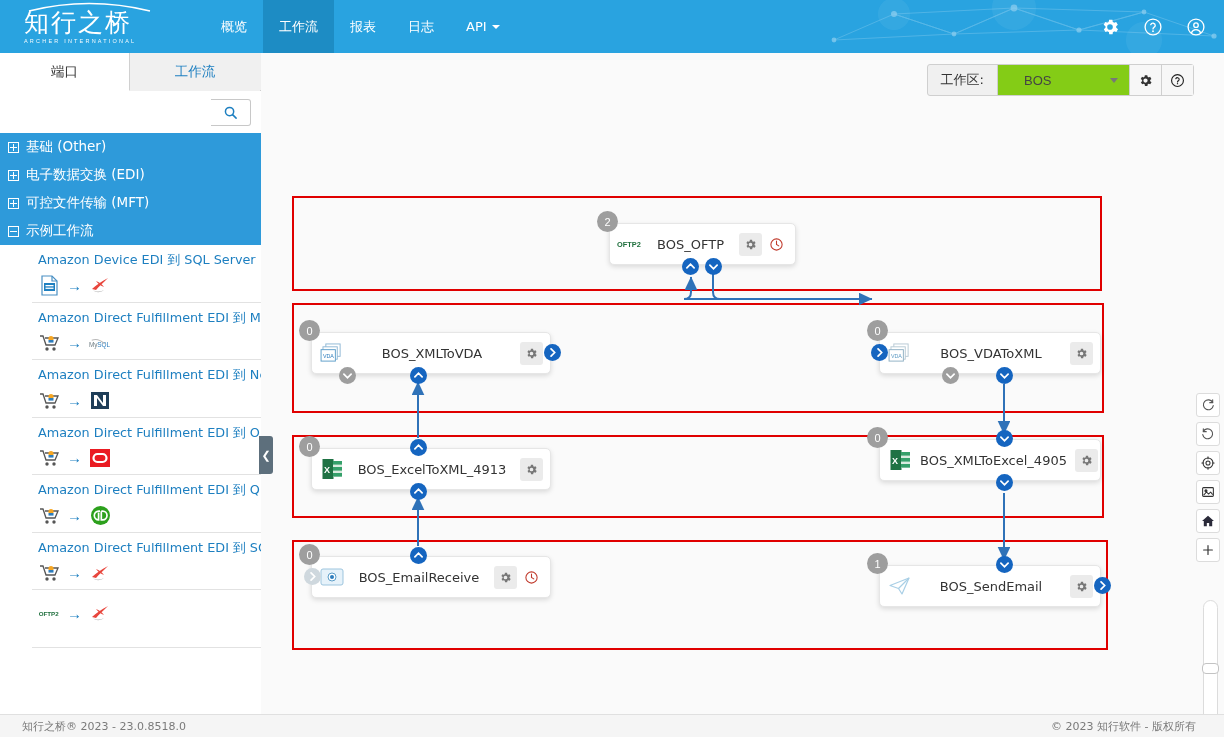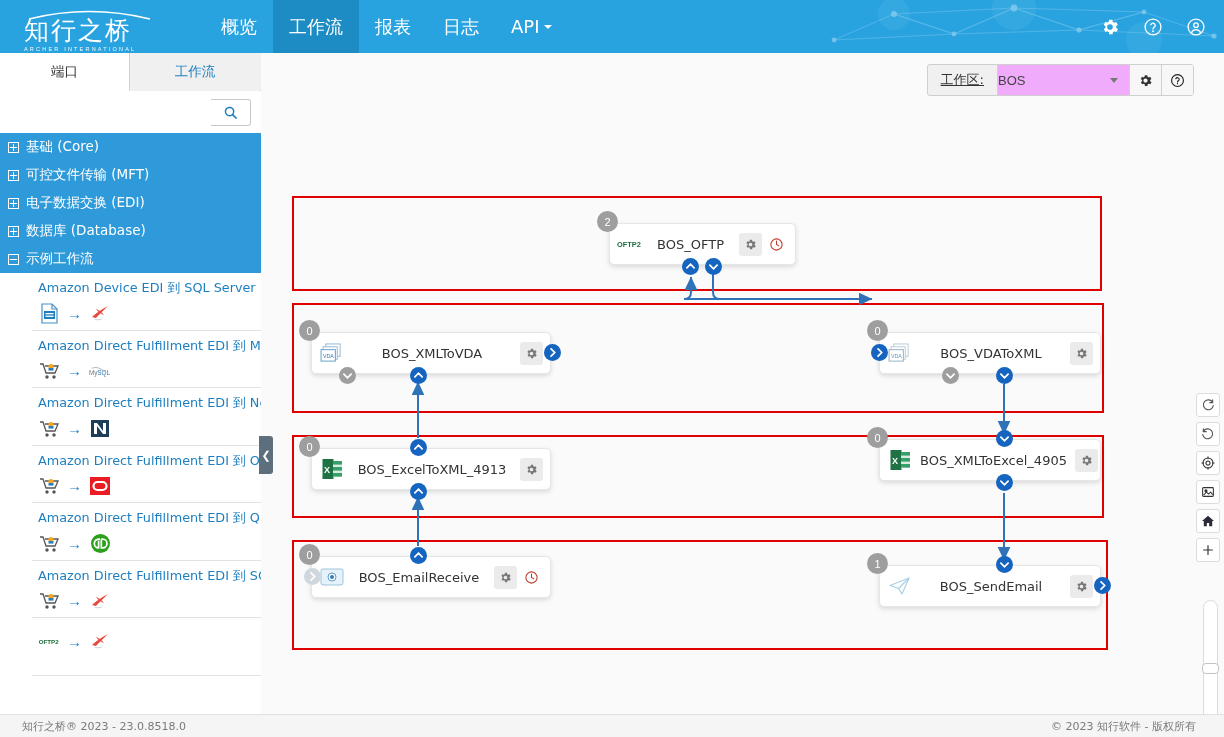--- a/index.html
+++ b/index.html
@@ -15,35 +15,35 @@
   #header {
     position: absolute; left: 0; top: 0; width: 1224px; height: 53px;
     background: #29a3e0;
     overflow: hidden;
   }
   #header-bg-deco {
     position: absolute; right: 0; top: 0; width: 420px; height: 53px;
     opacity: .45; pointer-events: none;
   }
   #logo {
-    position: absolute; left: 24px; top: 8px; width: 130px; height: 42px;
+    position: absolute; left: 24px; top: 0; width: 130px; height: 42px;
     color: #fff;
   }
   .logo-cn {
     font-size: 25px; letter-spacing: 2px; font-weight: 400; line-height: 28px;
     font-family: "DejaVu Sans", sans-serif;
   }
   .logo-en {
     font-size: 5.5px; letter-spacing: 2.2px; line-height: 8px; opacity: .95;
     font-family: "Liberation Sans", sans-serif;
   }
   #mainnav { position: absolute; left: 205px; top: 0; height: 53px; display: flex; }
   .navitem {
     height: 53px; padding: 0 16px; display: flex; align-items: center;
-    color: #ffffff; font-size: 18px; cursor: pointer;
+    color: #ffffff; font-size: 13px; cursor: pointer;
     font-family: "DejaVu Sans", sans-serif;
   }
   .navitem.active { background: #1d8cc4; }
   .caret-dn {
     display: inline-block; margin-left: 5px;
     border-left: 4px solid transparent; border-right: 4px solid transparent;
     border-top: 4px solid #fff;
   }
   #header-icons {
     position: absolute; right: 18px; top: 0; height: 53px;
@@ -129,26 +129,25 @@
     background: #fafafa;
   }
   #ws-bar {
     position: absolute; right: 30px; top: 11px; height: 32px;
     display: flex; align-items: center;
     background: #f0f0f0; border: 1px solid #cfcfcf; border-radius: 3px;
   }
   #ws-label {
     padding: 0 13px; font-size: 13px; color: #333; line-height: 30px;
     font-family: "DejaVu Sans", sans-serif;
-    text-decoration: underline;
   }
   #ws-select {
-    width: 132px; height: 30px; background: #f0abfc; border-left: 1px solid #cfcfcf;
+    width: 132px; height: 30px; background: #84cc16; border-left: 1px solid #cfcfcf;
     display: flex; align-items: center; position: relative; cursor: pointer;
-    font-size: 13px; color: #444; padding-left: 0;
+    font-size: 13px; color: #444; padding-left: 26px;
   }
   #ws-select .caret { position: absolute; right: 11px; top: 13px;
     border-left: 4px solid transparent; border-right: 4px solid transparent; border-top: 5px solid #777; }
   .ws-btn {
     width: 32px; height: 30px; background: #f7f7f7; border-left: 1px solid #cfcfcf;
     display: flex; align-items: center; justify-content: center; cursor: pointer;
   }
 
   
   .group-box { position: absolute; border: 2px solid #e00000; background: transparent; }
@@ -306,33 +305,29 @@
       <svg width="15" height="15" viewBox="0 0 24 24" fill="none" stroke="#1d7fc0" stroke-width="2.4">
         <circle cx="10.5" cy="10.5" r="6.6"></circle>
           <path d="M15.4 15.4L21 21" stroke-linecap="round"></path>
       </svg>
     </div>
   </div>
 
   <div id="catgroup">
     <div class="cat">
       <span class="expglyph plus"></span>
-      <span>基础 (Core)</span>
+      <span>基础 (Other)</span>
+    </div>
+    <div class="cat">
+      <span class="expglyph plus"></span>
+      <span>电子数据交换 (EDI)</span>
     </div>
     <div class="cat">
       <span class="expglyph plus"></span>
       <span>可控文件传输 (MFT)</span>
-    </div>
-    <div class="cat">
-      <span class="expglyph plus"></span>
-      <span>电子数据交换 (EDI)</span>
-    </div>
-    <div class="cat">
-      <span class="expglyph plus"></span>
-      <span>数据库 (Database)</span>
     </div>
     <div class="cat">
       <span class="expglyph"></span>
       <span>示例工作流</span>
     </div>
   </div>
 
   <div id="flowlist">
 
     <div class="flowitem">

